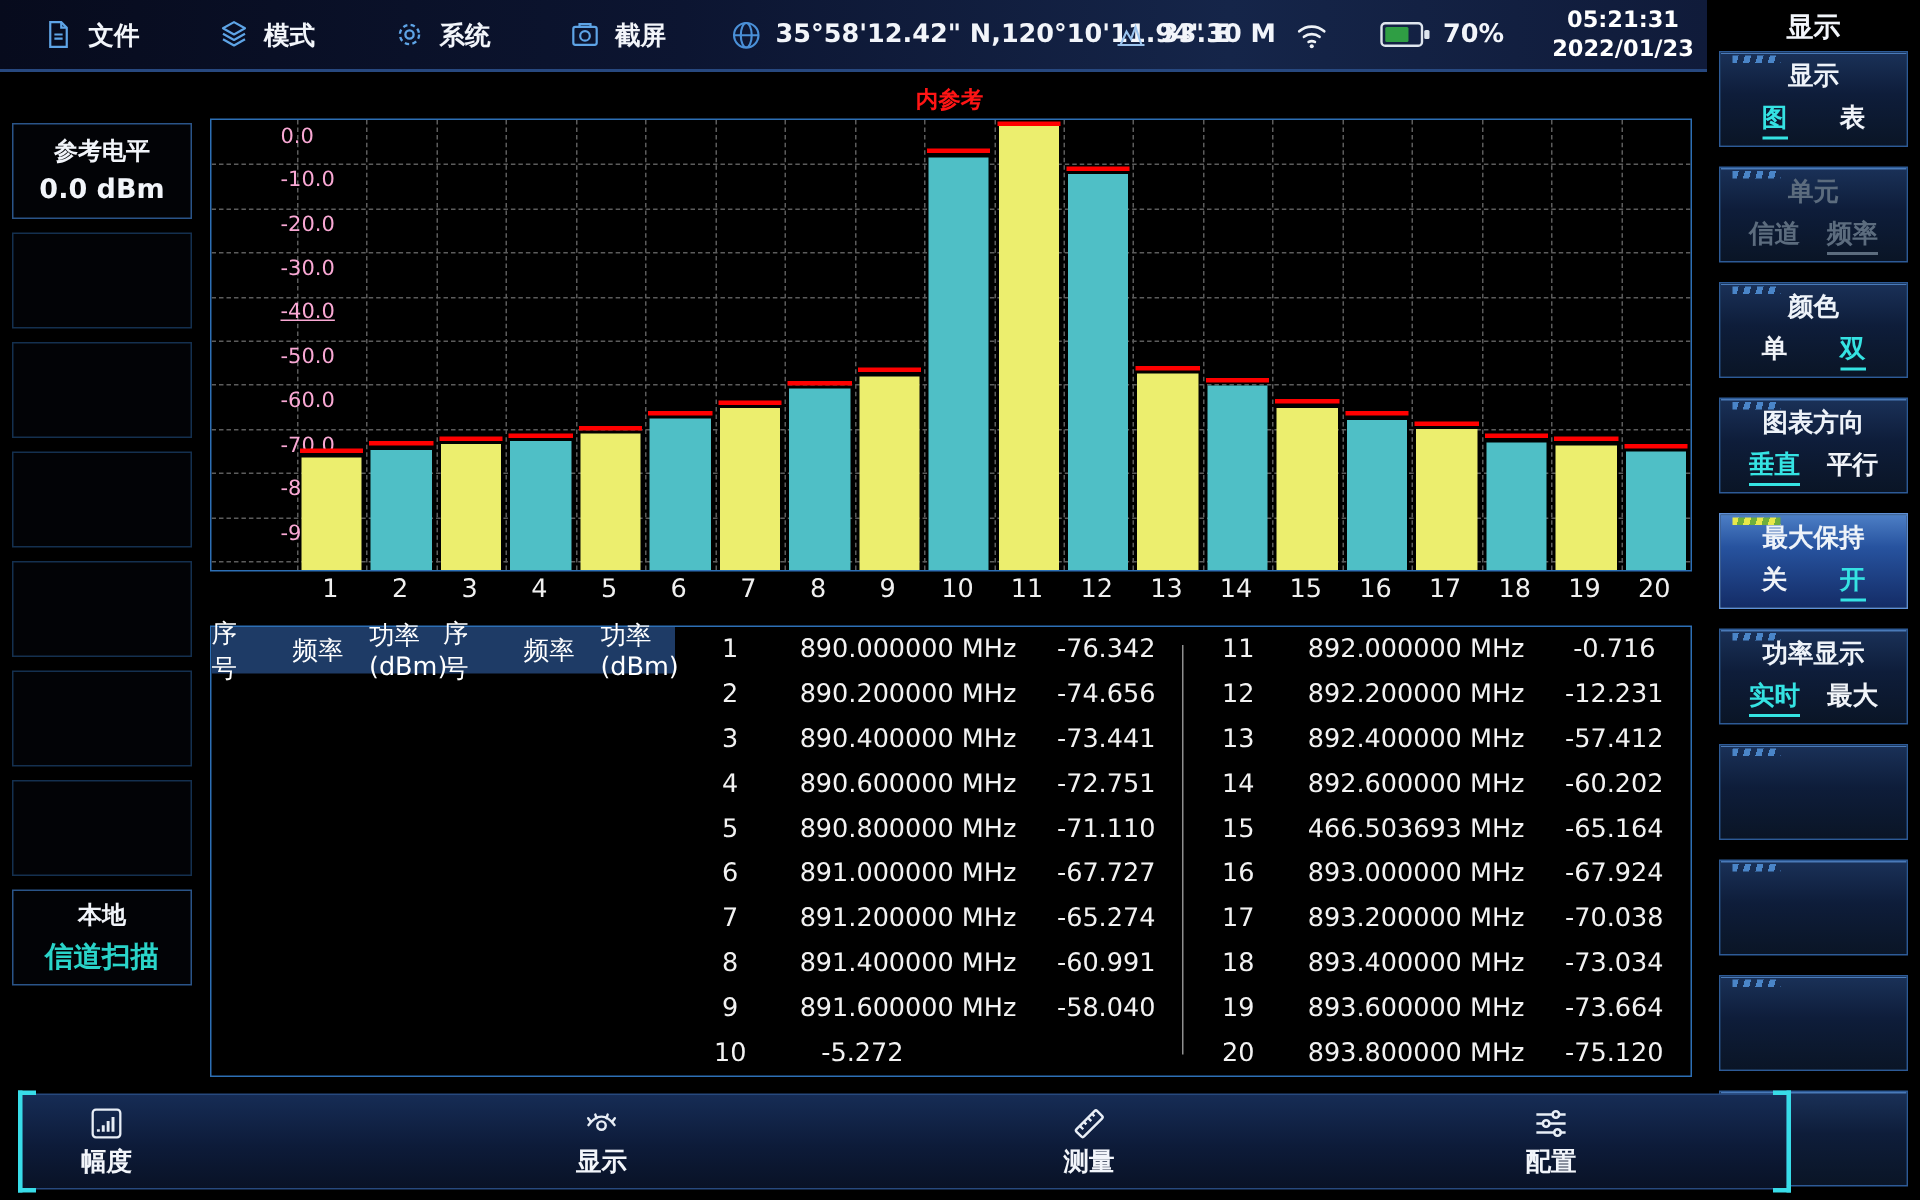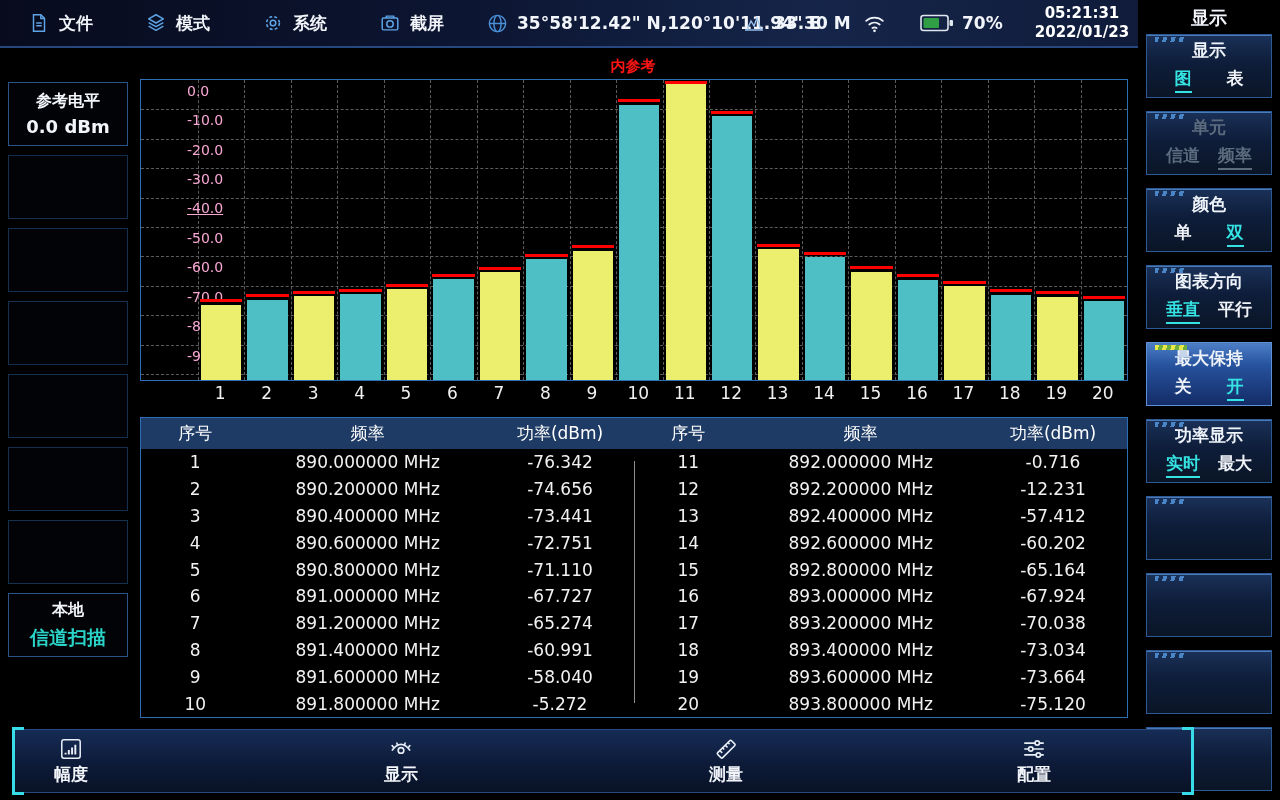--- a/index.html
+++ b/index.html
@@ -40,21 +40,21 @@
   .hgrid{position:absolute;left:0;width:100%;height:0;border-top:1px dashed #5c5c5c;}
   .vgrid{position:absolute;top:0;height:100%;width:0;border-left:1px dashed #5c5c5c;}
   .ylab{position:absolute;left:5px;font-size:14px;color:#f9a8d4;margin-left:41px;}
   .bar{position:absolute;bottom:0;}
   .maxcap{position:absolute;height:3px;}
   .xlabels{position:absolute;left:140px;top:383px;width:986px;height:24px;}
   .xlab{position:absolute;width:44px;text-align:center;font-size:17px;color:#f0f0f0;}
 
   
   .dtable{position:absolute;left:140px;top:417px;width:986px;height:299px;
-          border:1px solid #2d6fb5;background:#000;display:flex;flex-direction:column;}
+          border:1px solid #2d6fb5;background:#000;display:flex;}
   .thead{height:31px;background:#1e3b66;display:flex;flex:none;}
   .tbody{flex:1;display:flex;position:relative;}
   .thalf{width:50%;display:flex;flex-direction:column;}
   .thead .thalf{flex-direction:row;}
   .hcell{display:flex;align-items:center;justify-content:center;font-size:17px;color:#fff;}
   .trow{flex:1;display:flex;}
   .tcell{display:flex;align-items:center;justify-content:center;font-size:17px;color:#f2f2f2;}
   .c0{width:22%;} .c1{width:48%;} .c2{width:30%;}
   .tdivider{position:absolute;left:50%;top:12px;bottom:14px;width:1px;background:#8f8f8f;}
 
@@ -362,21 +362,20 @@
             <div class="tcell c1">891.400000 MHz</div>
             <div class="tcell c2">-60.991</div>
           </div>
           <div class="trow">
             <div class="tcell c0">9</div>
             <div class="tcell c1">891.600000 MHz</div>
             <div class="tcell c2">-58.040</div>
           </div>
           <div class="trow">
             <div class="tcell c0">10</div>
-            <div class="tcell c1">891.800000 MHz</div>
             <div class="tcell c2">-5.272</div>
           </div>
         </div>
       <div class="thalf">
           <div class="trow">
             <div class="tcell c0">11</div>
             <div class="tcell c1">892.000000 MHz</div>
             <div class="tcell c2">-0.716</div>
           </div>
           <div class="trow">
@@ -389,21 +388,21 @@
             <div class="tcell c1">892.400000 MHz</div>
             <div class="tcell c2">-57.412</div>
           </div>
           <div class="trow">
             <div class="tcell c0">14</div>
             <div class="tcell c1">892.600000 MHz</div>
             <div class="tcell c2">-60.202</div>
           </div>
           <div class="trow">
             <div class="tcell c0">15</div>
-            <div class="tcell c1">892.800000 MHz</div>
+            <div class="tcell c1">466.503693 MHz</div>
             <div class="tcell c2">-65.164</div>
           </div>
           <div class="trow">
             <div class="tcell c0">16</div>
             <div class="tcell c1">893.000000 MHz</div>
             <div class="tcell c2">-67.924</div>
           </div>
           <div class="trow">
             <div class="tcell c0">17</div>
             <div class="tcell c1">893.200000 MHz</div>

